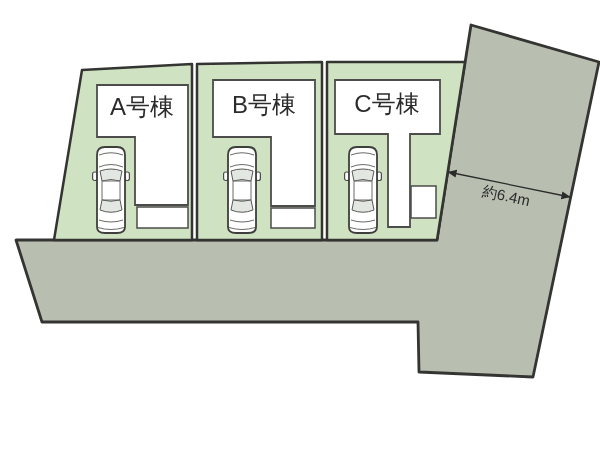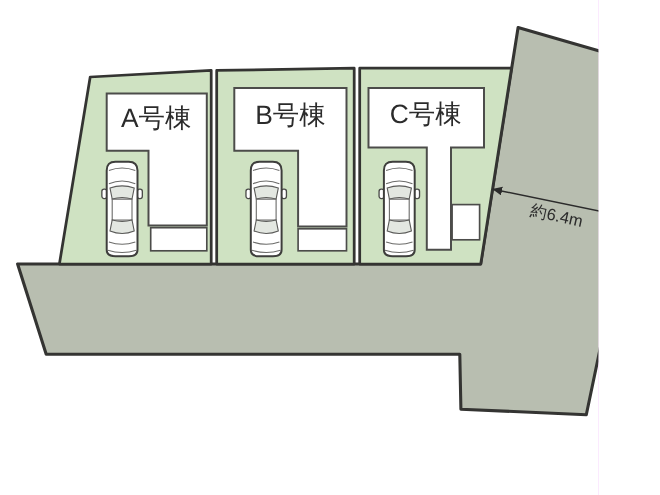--- a/index.html
+++ b/index.html
@@ -1,17 +1,17 @@
 <!DOCTYPE html>
 <html><head>
 <meta charset="utf-8">
 <style>
   html,body{margin:0;padding:0;background:#ffffff;}
   .screen{
-    position:relative;width:544px;height:450px;overflow:hidden;
+    position:relative;width:600px;height:450px;overflow:hidden;
     background:#f0abfc;
     font-family:"Liberation Sans", sans-serif;
   }
   svg{display:block;}
   .heavy{stroke:#343432;stroke-width:2.5;stroke-linejoin:round;}
   .road-edge{stroke:#343432;stroke-width:2.8;stroke-linejoin:round;}
   .building{stroke:#4c4c4a;stroke-width:1.8;stroke-linejoin:miter;}
   .porch{stroke:#4c4c4a;stroke-width:1.5;}
   .lot-label{
     font-family:"Liberation Sans", sans-serif;

